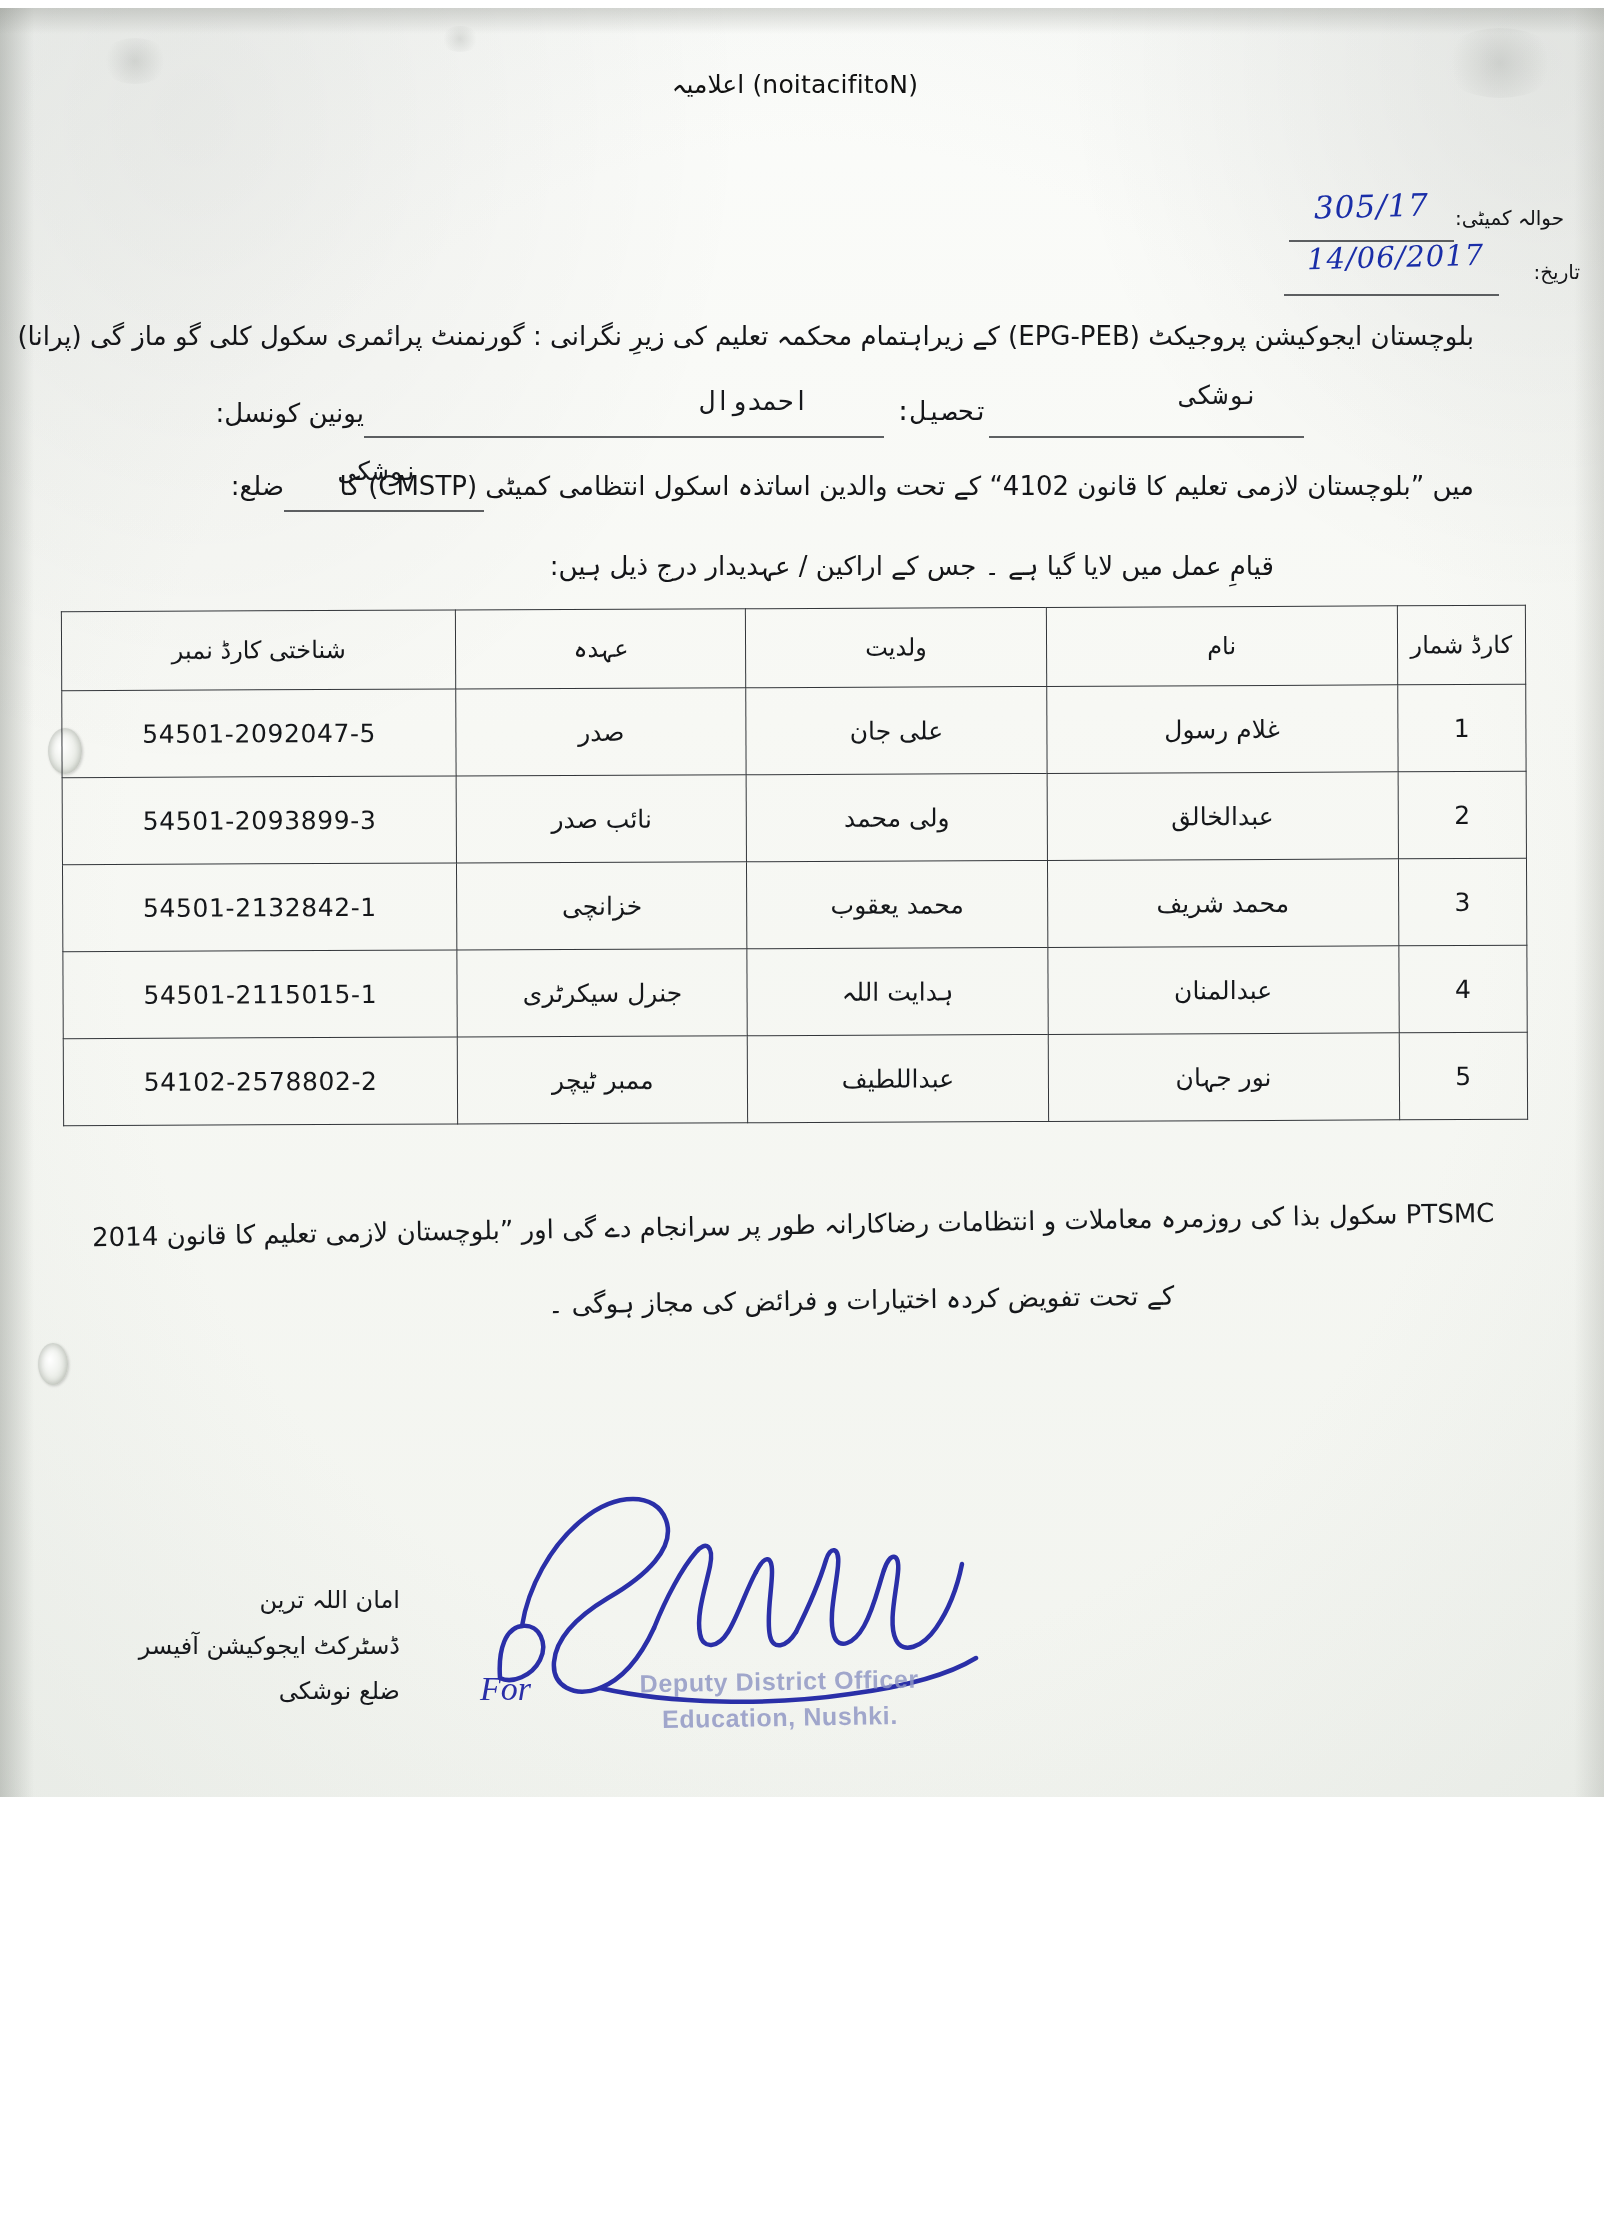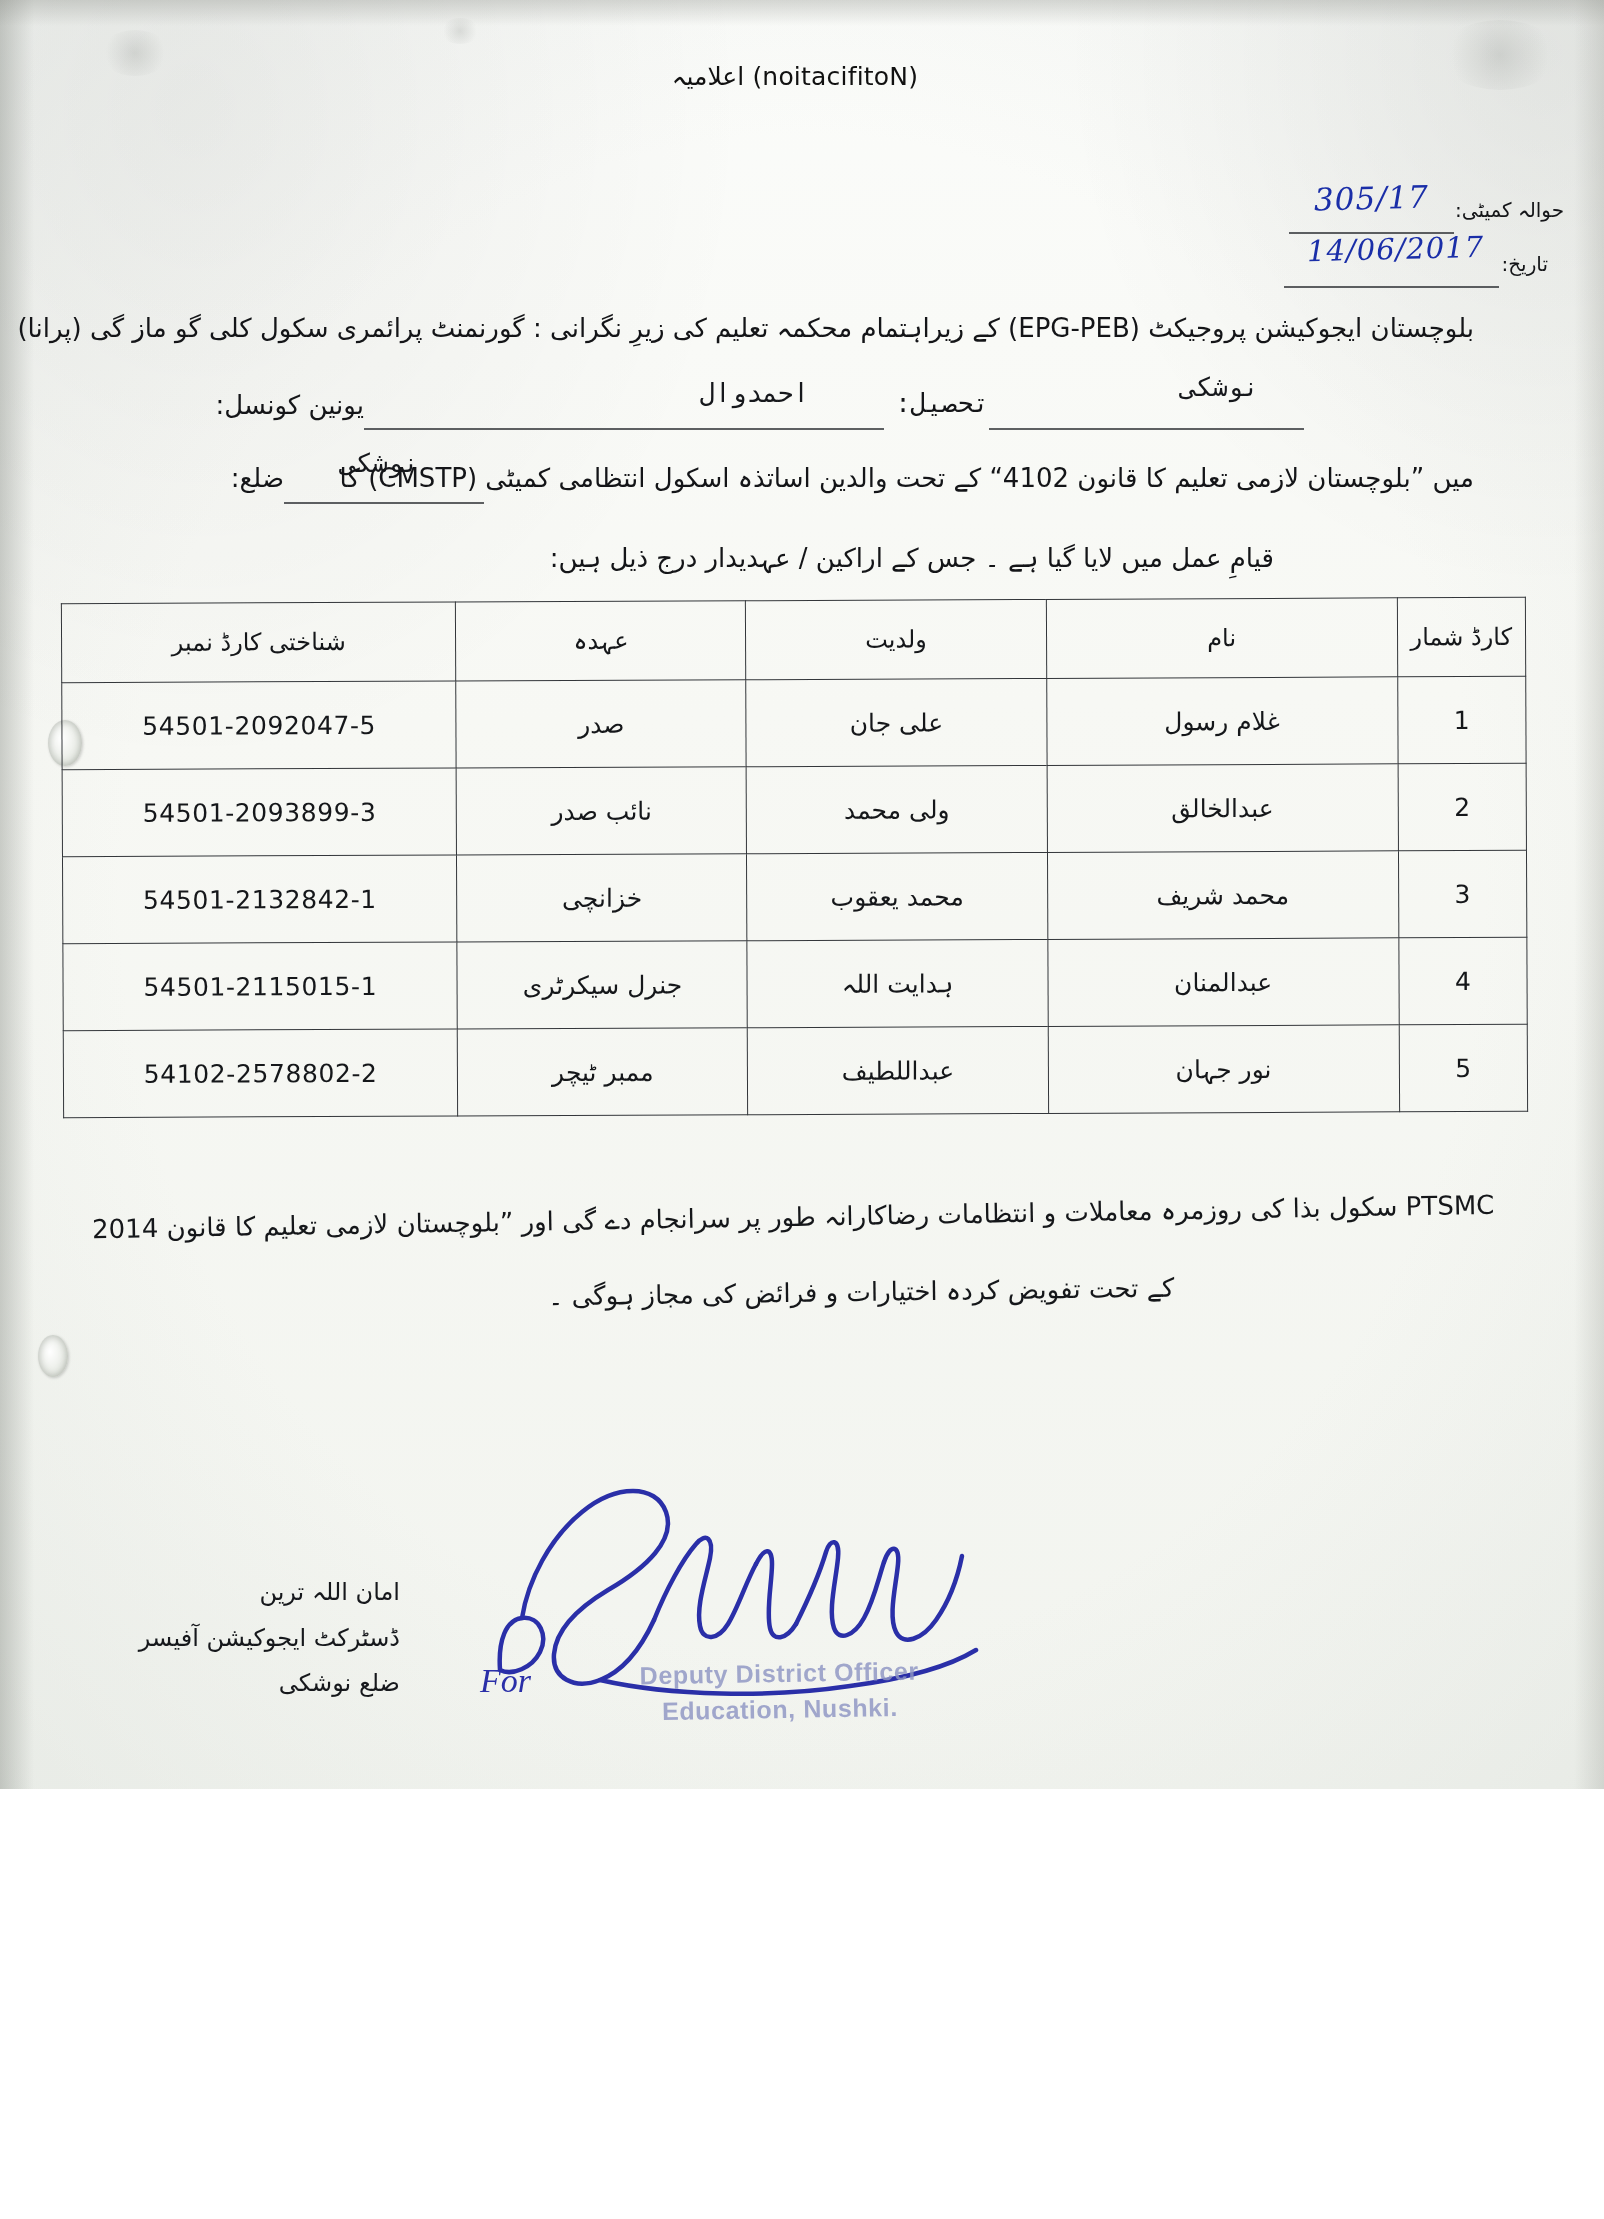--- a/index.html
+++ b/index.html
@@ -7,21 +7,21 @@
     padding: 0;
     background: #ffffff;
   }
   body {
     font-family: "Liberation Sans", sans-serif;
   }
   #page {
     position: relative;
     width: 1604px;
     height: 1789px;
-    margin: 0 auto;
+    margin: 8px auto;
     background: #fdfdfb;
     overflow: hidden;
   }
   
   .scan-bg {
     position: absolute;
     inset: 0;
     background:
       radial-gradient(ellipse at 12% 6%, rgba(0,0,0,0.05) 0%, rgba(0,0,0,0) 28%),
       radial-gradient(ellipse at 96% 3%, rgba(0,0,0,0.06) 0%, rgba(0,0,0,0) 22%),
@@ -204,21 +204,21 @@
   <div class="smudge" style="left:100px; top:30px; width:70px; height:46px;"></div>
   <div class="smudge" style="left:1440px; top:20px; width:120px; height:70px;"></div>
   <div class="smudge" style="left:440px; top:18px; width:40px; height:26px;"></div>
 
   <div class="txt title-notif urdu" style="left:795px; top:62px; transform:translateX(-50%);">(Notification) اعلامیہ</div>
 
   <div class="txt ref-label urdu" style="right:40px; top:198px;">حوالہ کمیٹی:</div>
   <div class="txt hand-blue" style="right:175px; top:180px;">305/17</div>
   <div class="txt rule" style="right:150px; top:232px; width:165px;"></div>
 
-  <div class="txt ref-label urdu" style="right:56px; top:252px;">تاریخ:</div>
+  <div class="txt ref-label urdu" style="right:24px; top:252px;">تاریخ:</div>
   <div class="txt hand-blue" style="right:120px; top:232px; font-size:29px;">14/06/2017</div>
   <div class="txt rule" style="right:105px; top:286px; width:215px;"></div>
 
   <div class="txt urdu body-line" style="right:130px; top:308px;">بلوچستان ایجوکیشن پروجیکٹ (BEP-GPE) کے زیراہتمام محکمہ تعلیم کی زیرِ نگرانی : گورنمنٹ پرائمری سکول کلی گو ماز گی (پرانا)</div>
 
   <div class="txt urdu body-line" style="right:1240px; top:385px;">یونین کونسل:</div>
   <div class="txt urdu fill-hand" style="right:795px; top:378px;">احمدوال</div>
   <div class="rule" style="right:720px; top:428px; width:520px;"></div>
 
   <div class="txt urdu body-line" style="right:615px; top:385px;font-family:Liberation Mono, monospace;">تحصیل:</div>

